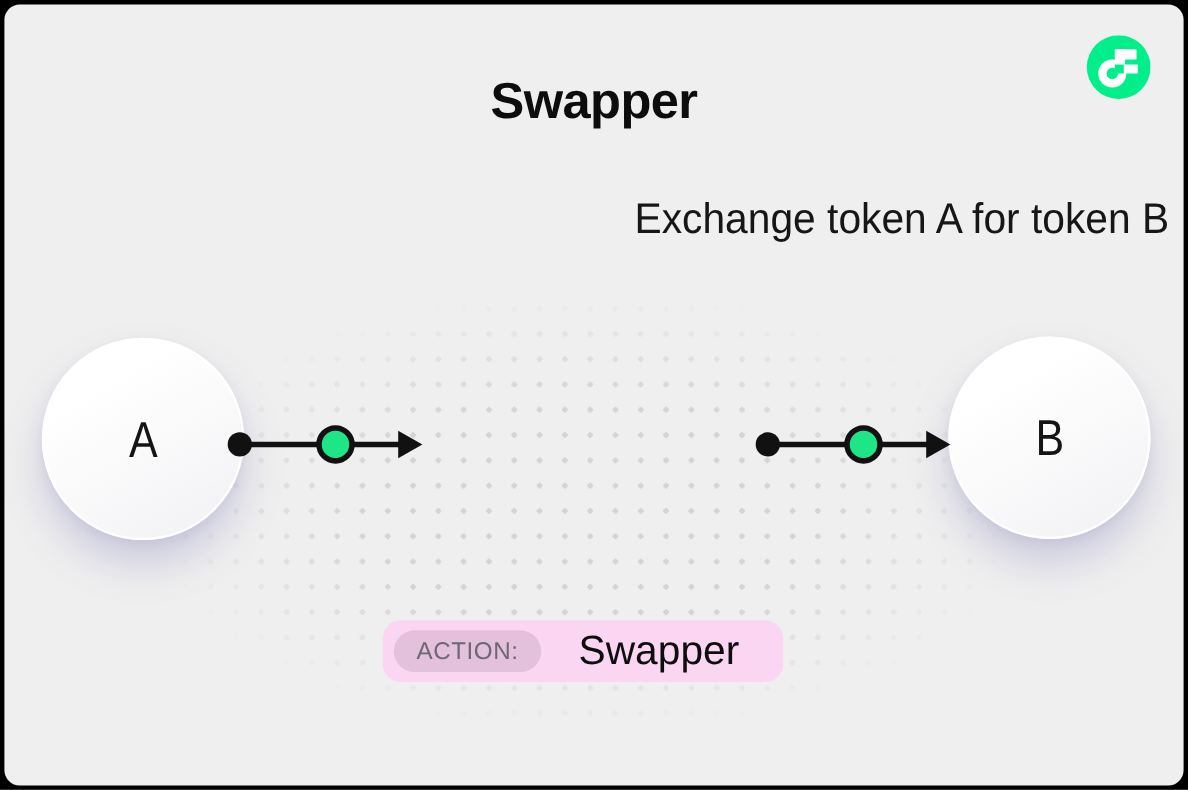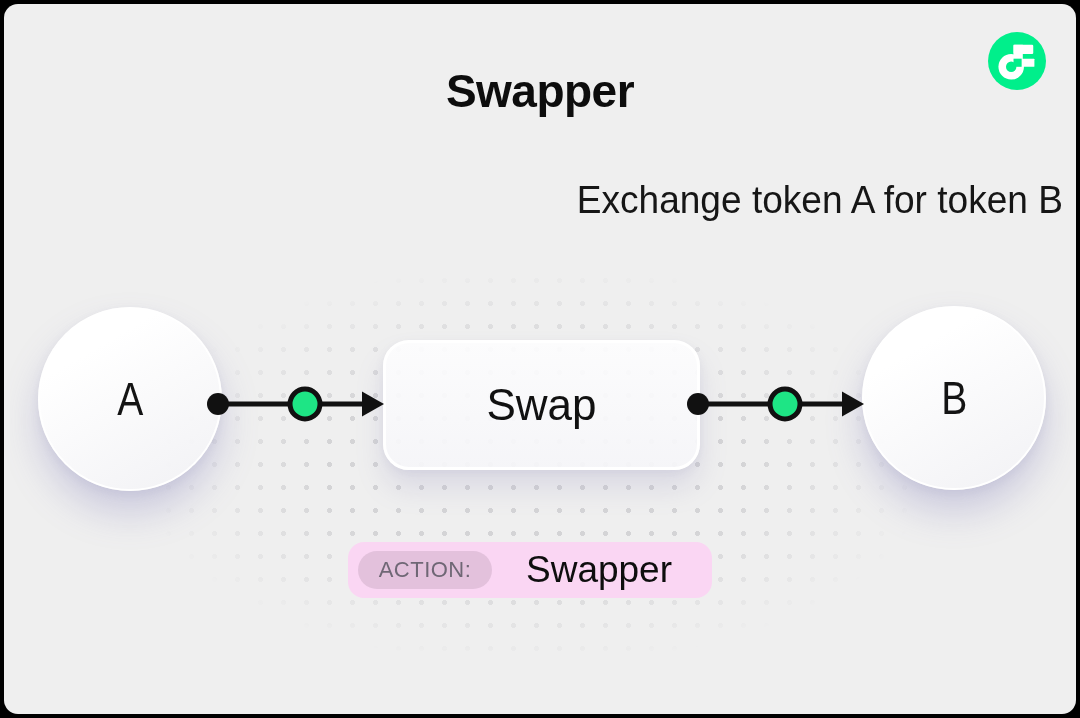--- a/index.html
+++ b/index.html
@@ -64,21 +64,21 @@
     box-shadow: 0 18px 28px rgba(125,122,180,0.18), 0 3px 8px rgba(140,140,175,0.10);
     display:flex; align-items:center; justify-content:center;
     font-size:44px; font-weight:400; color:#111;
     box-sizing:border-box;
   }
 
   .connector-1 { left:202px; top:378px; }
   .connector-2 { left:682px; top:378px; }
 
   .action-badge {
-    left:344px; top:538px; width:364px; height:56px;
+    left:344px; top:560px; width:364px; height:56px;
     border-radius:16px;
     background:#fad6f3;
     display:flex; align-items:center;
     padding-left:10px; box-sizing:border-box;
   }
   .action-badge-label {
     width:134px; height:38px;
     border-radius:19px;
     background:#e3c1dc;
     display:flex; align-items:center; justify-content:center;
@@ -113,23 +113,20 @@
       <rect x="44" y="46" width="14" height="14" fill="#00ef8b"></rect>
     </svg>
   </div>
 
   <div class="abs dotgrid"></div>
 
   <div class="abs node-circle node-a">
     <span class="squeeze">A</span>
   </div>
 
-  <div class="abs swap-box">
-    <span>Swap</span>
-  </div>
 
   <div class="abs node-circle node-b">
     <span class="squeeze">B</span>
   </div>
 
   <svg class="abs connector-1" width="184" height="44" viewBox="0 0 184 44">
     <defs>
       <linearGradient id="greenFade1" x1="0" y1="0" x2="1" y2="0">
         <stop offset="0" stop-color="#111111" stop-opacity="0"></stop>
         <stop offset="1" stop-color="#1ee585"></stop>

